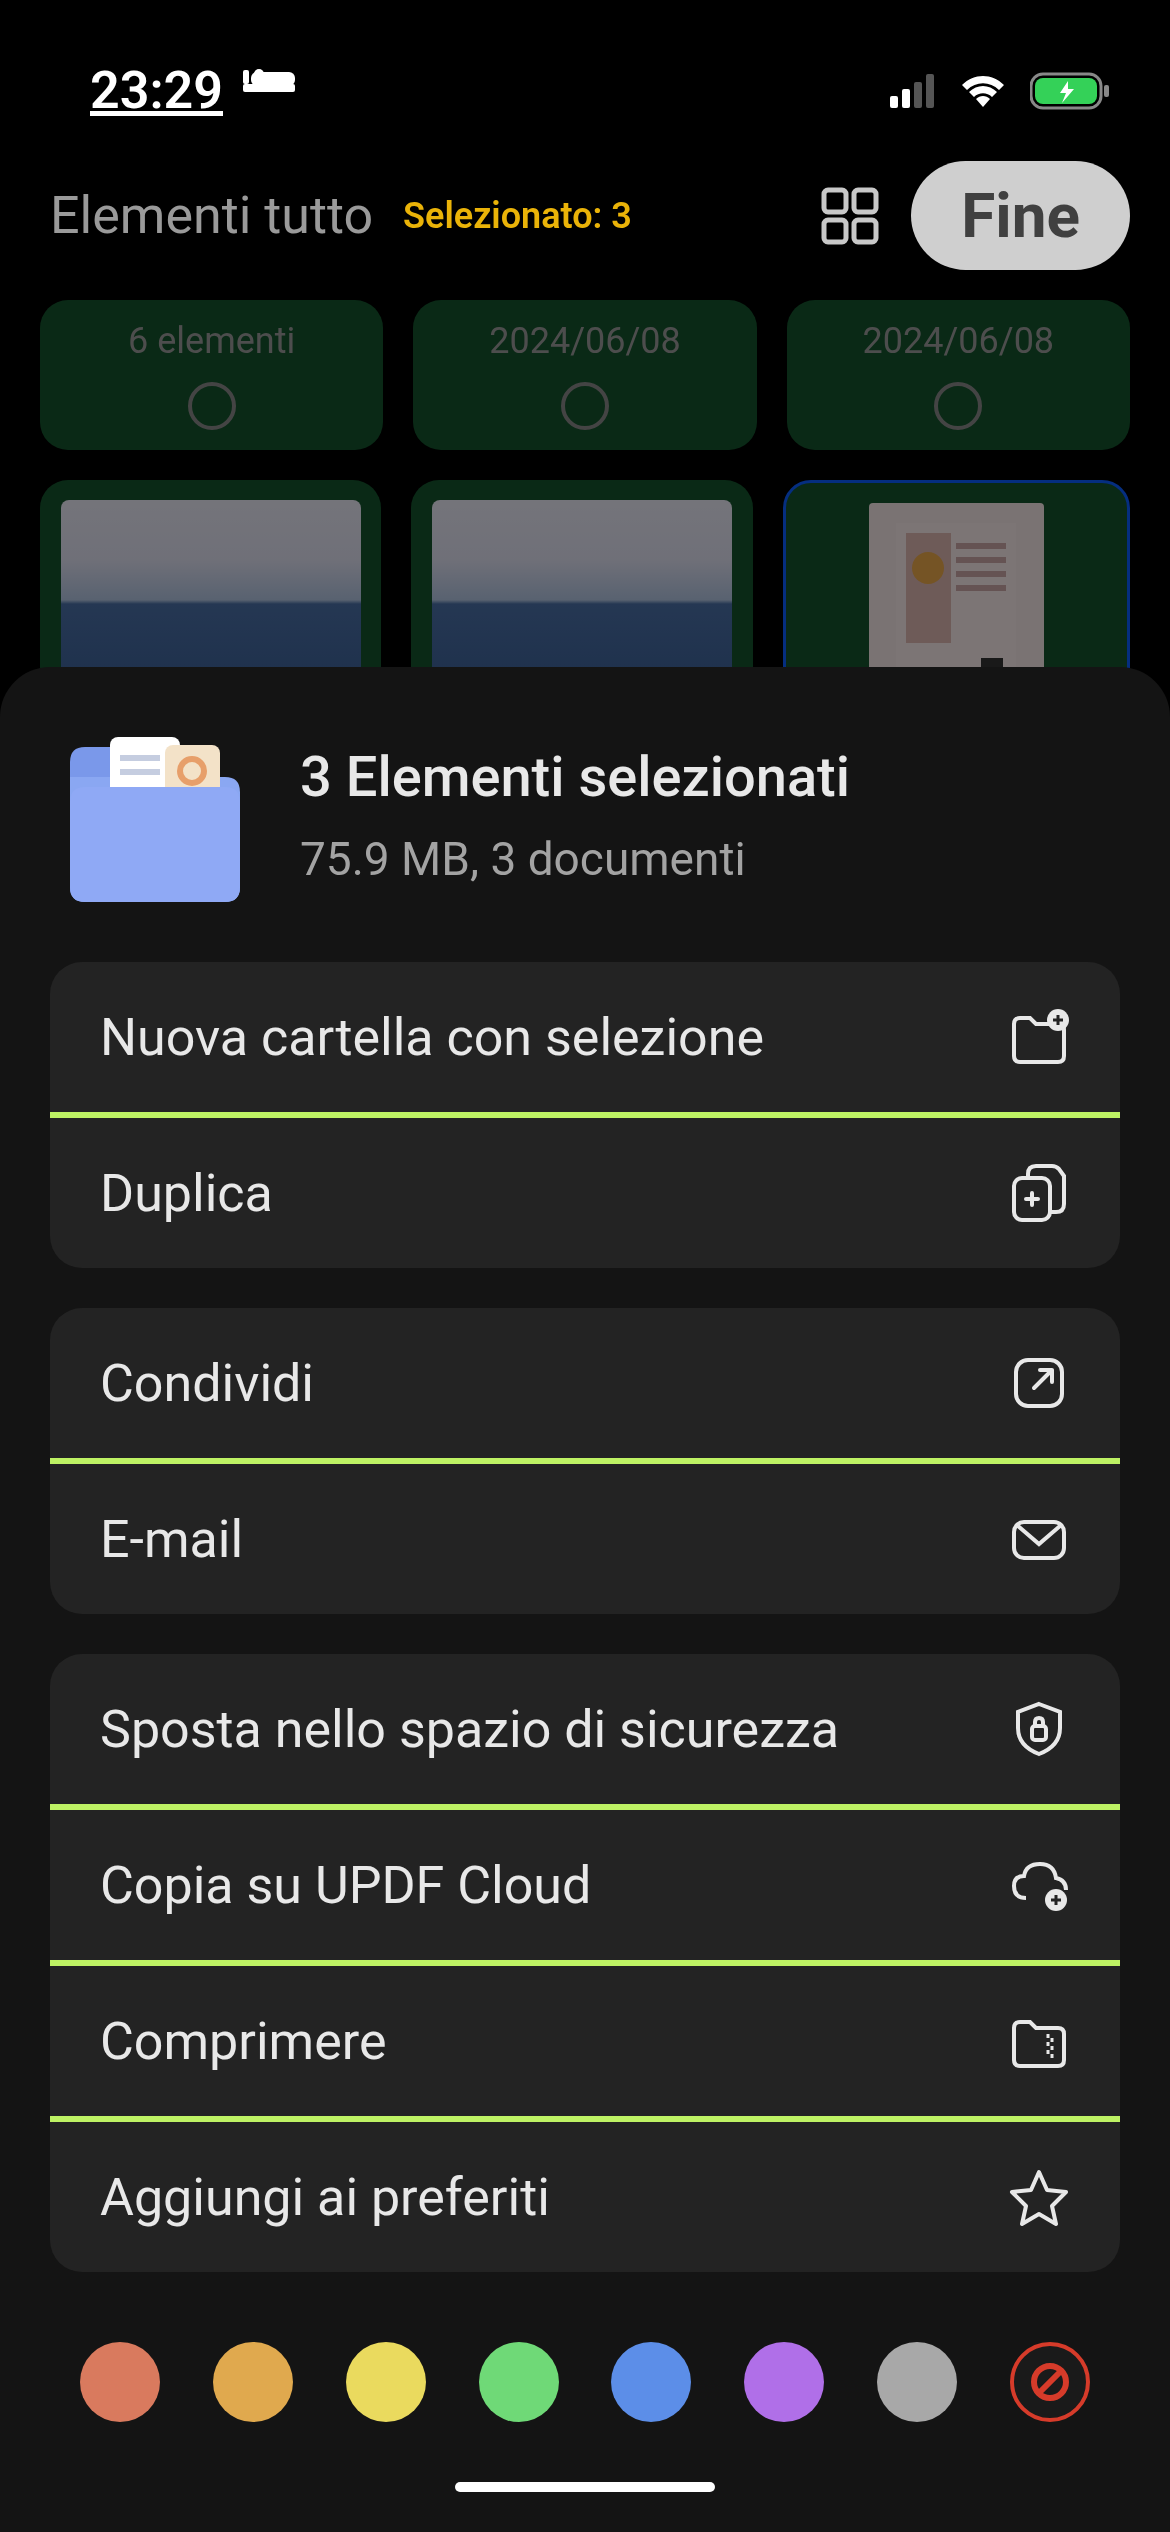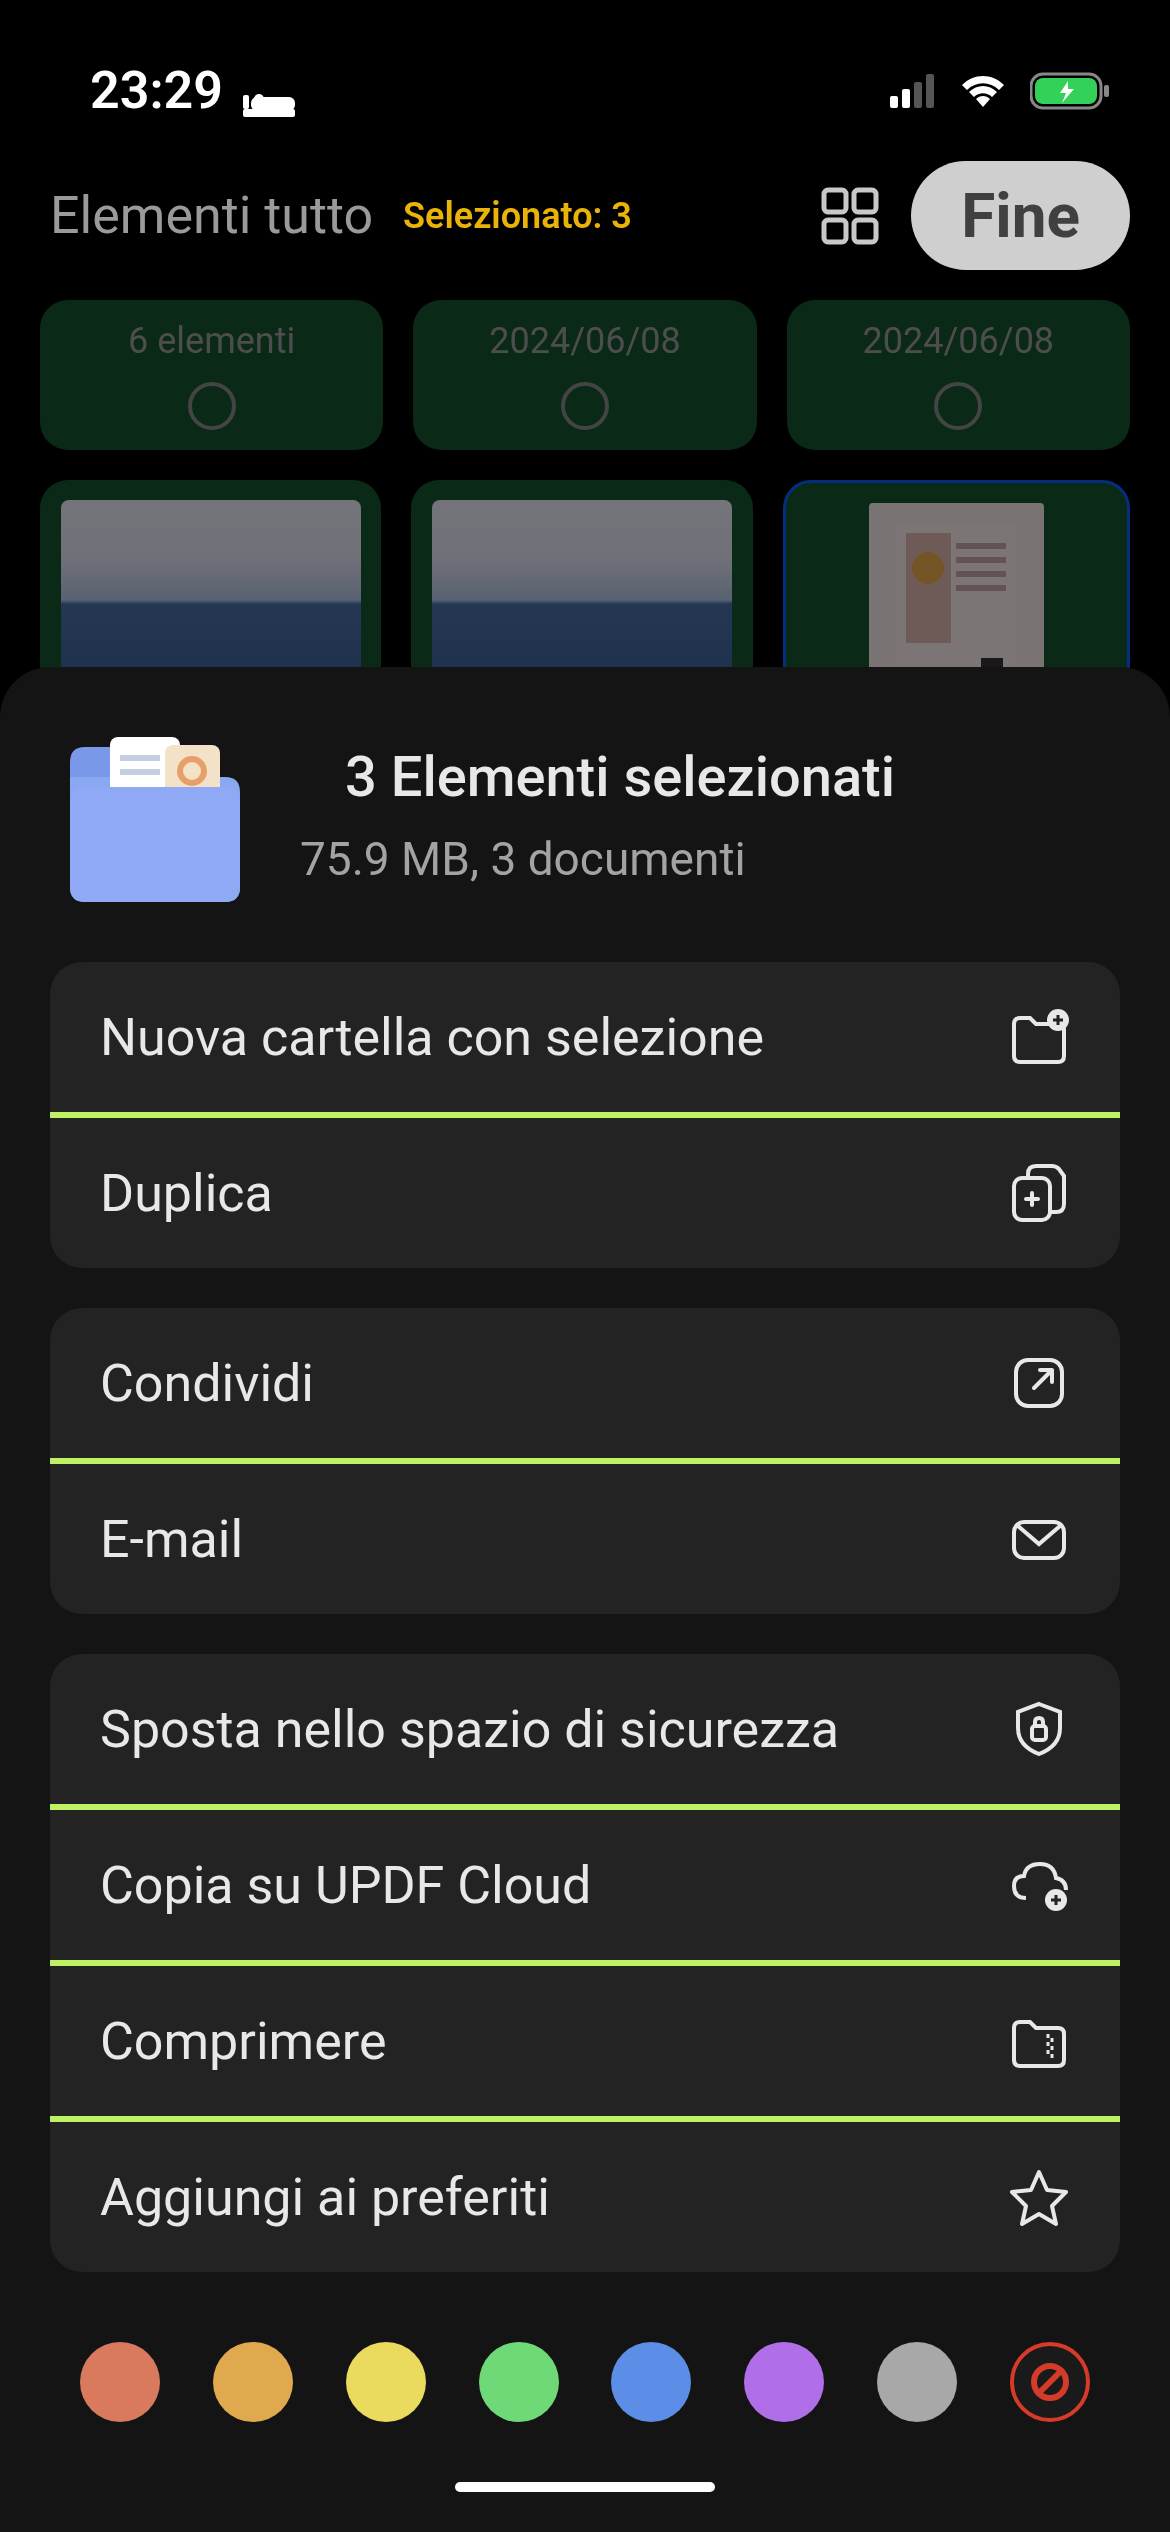--- a/index.html
+++ b/index.html
@@ -14,21 +14,21 @@
 
 
 .status-bar {
   display: flex;
   justify-content: space-between;
   align-items: center;
   padding: 60px 60px 20px 90px;
   font-size: 52px;
   font-weight: 600;
 }
-.status-left { display: flex; align-items: flex-end; gap: 20px; }
+.status-left { display: flex; align-items: flex-start; gap: 20px; text-decoration: underline; }
 .status-right { display: flex; align-items: center; gap: 22px; }
 .bed-icon { width: 52px; height: 36px; }
 .signal-icon { width: 46px; height: 34px; }
 .wifi-icon { width: 50px; height: 36px; }
 .battery-icon { width: 80px; height: 40px; }
 
 
 .top-nav {
   display: flex;
   align-items: center;
@@ -94,21 +94,21 @@
 
 .sheet {
   position: absolute;
   left: 0; right: 0; bottom: 0;
   background: #141414;
   border-radius: 50px 50px 0 0;
   padding: 60px 50px 30px 50px;
 }
 .sheet-header { display:flex; align-items:center; gap: 50px; margin-bottom: 60px; padding: 0 10px;}
 .folder-icon { width: 190px; height: 175px; }
-.sheet-title { color: #e8e8e8; font-size: 56px; font-weight: 500; margin-bottom: 22px; margin-left: 45px; }
+.sheet-title { color: #e8e8e8; font-size: 56px; font-weight: 500; margin-bottom: 22px; }
 .sheet-sub { color: #a3a3a3; font-size: 46px; }
 
 .action-group { background:#232323; border-radius: 32px; margin-bottom: 40px; overflow:hidden; }
 .action-row {
   display:flex; align-items:center; justify-content:space-between;
   padding: 44px 50px;
   border-bottom: 6px solid #bef264;
 }
 .action-row:last-child { border-bottom: none; }
 .action-label { color:#e8e8e8; font-size: 52px; }

